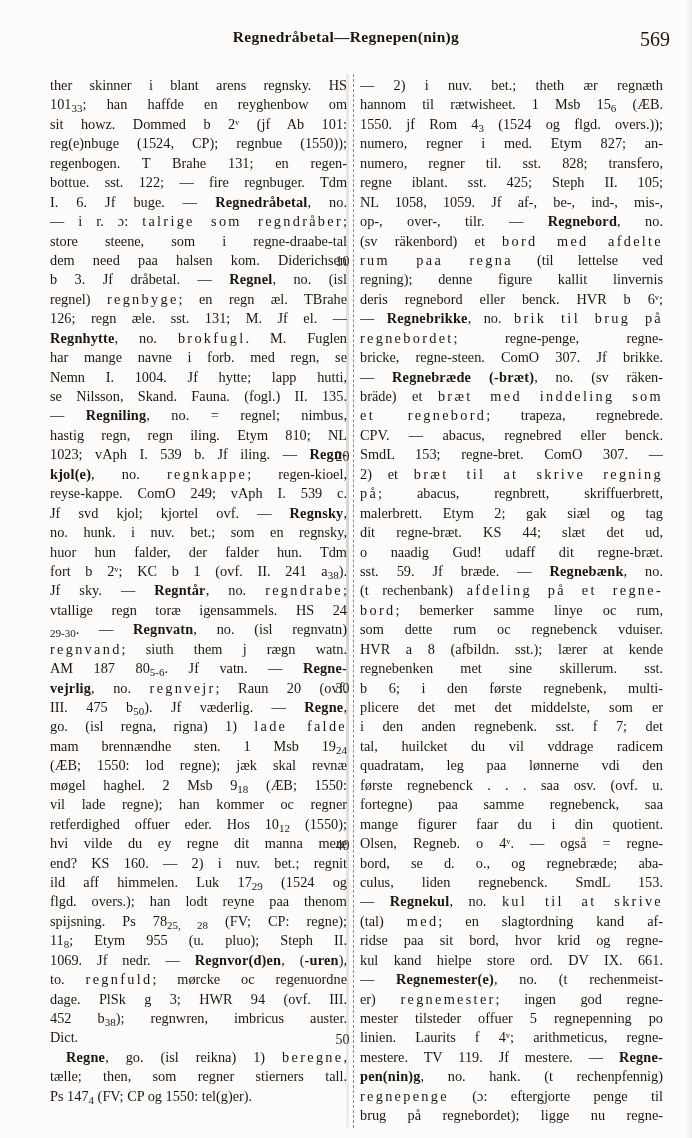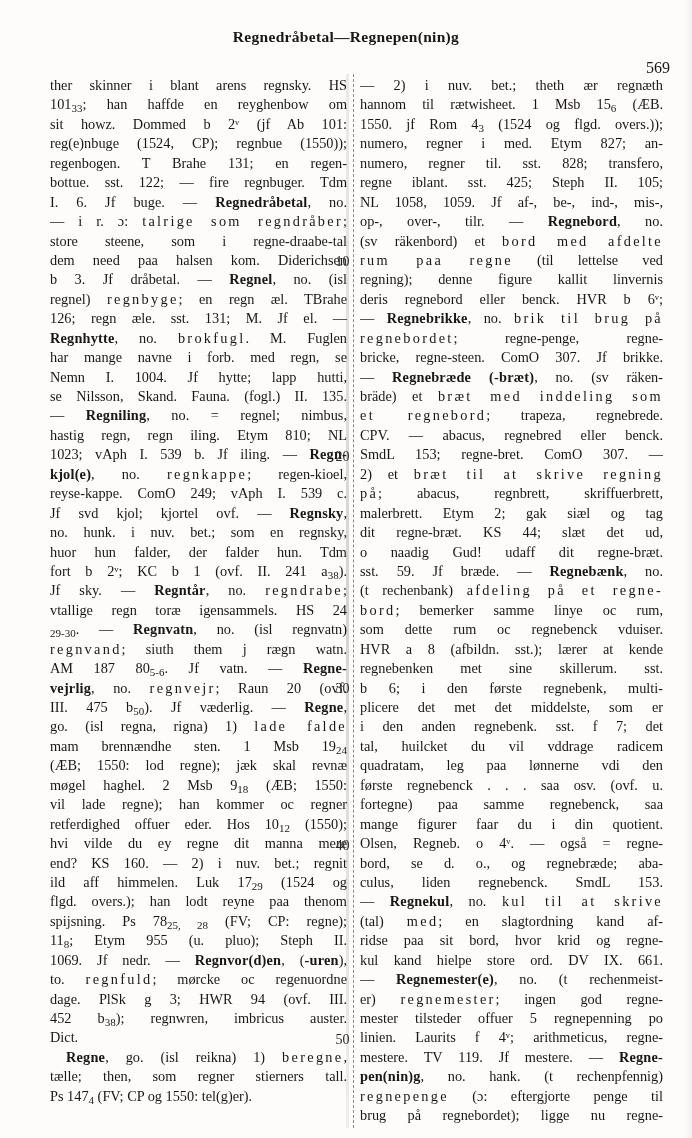--- a/index.html
+++ b/index.html
@@ -30,22 +30,21 @@
     width: 692px;
     text-align: center;
     font-weight: bold;
     font-size: 15.5px;
     letter-spacing: 0.3px;
   }
   #page-number {
     position: absolute;
     right: 22px;
     top: 0;
-    font-size: 16px;
-    margin-top: 31px;
+    font-size: 20px;
   }
   
   .col {
     position: absolute;
     top: 76px;
   }
   #col-left  { left: 50px;  width: 297px; }
   #col-right { left: 360px; width: 303px; }
   .line {
     height: 19.45px;
@@ -166,21 +165,21 @@
   <div id="col-right" class="col">
       <div class="line"><span>— 2) i nuv. bet.; theth ær regnæth</span></div>
       <div class="line"><span>hannom til rætwisheet. 1 Msb 15</span><span class="sub">6</span><span> (ÆB.</span></div>
       <div class="line"><span>1550. jf Rom 4</span><span class="sub">3</span><span> (1524 og flgd. overs.));</span></div>
       <div class="line"><span>numero, regner i med. Etym 827; an-</span></div>
       <div class="line"><span>numero, regner til. sst. 828; transfero,</span></div>
       <div class="line"><span>regne iblant. sst. 425; Steph II. 105;</span></div>
       <div class="line"><span>NL 1058, 1059. Jf af-, be-, ind-, mis-,</span></div>
       <div class="line"><span>op-, over-, tilr. — </span><b>Regnebord</b><span>, no.</span></div>
       <div class="line"><span>(sv räkenbord) et </span><span class="sp">bord med afdelte</span></div>
-      <div class="line"><span class="sp">rum paa regne</span><span> (til lettelse ved</span></div>
+      <div class="line"><span class="sp">rum paa regna</span><span> (til lettelse ved</span></div>
       <div class="line"><span>regning); denne figure kallit linvernis</span></div>
       <div class="line"><span>deris regnebord eller benck. HVR b 6ᵛ;</span></div>
       <div class="line"><span>— </span><b>Regnebrikke</b><span>, no. </span><span class="sp">brik til brug på</span></div>
       <div class="line"><span class="sp">regnebordet</span><span>; regne-penge, regne-</span></div>
       <div class="line"><span>bricke, regne-steen. ComO 307. Jf brikke.</span></div>
       <div class="line"><span>— </span><b>Regnebræde (-bræt)</b><span>, no. (sv räken-</span></div>
       <div class="line"><span>bräde) et </span><span class="sp">bræt med inddeling som</span></div>
       <div class="line"><span class="sp">et regnebord</span><span>; trapeza, regnebrede.</span></div>
       <div class="line"><span>CPV. — abacus, regnebred eller benck.</span></div>
       <div class="line"><span>SmdL 153; regne-bret. ComO 307. —</span></div>

